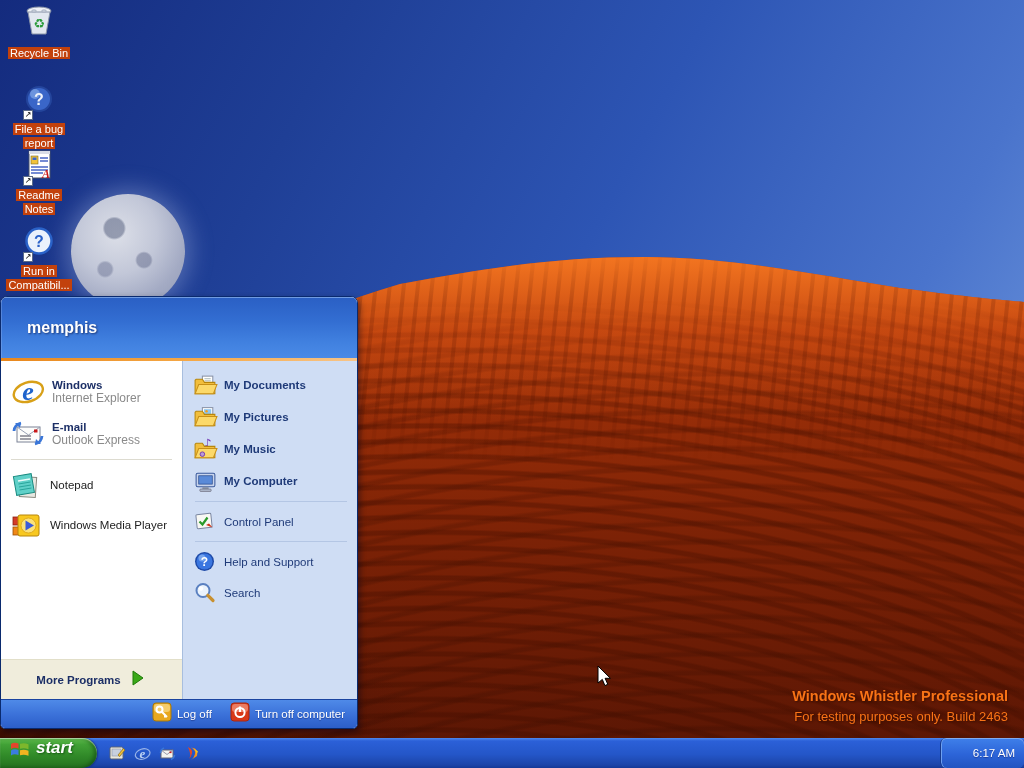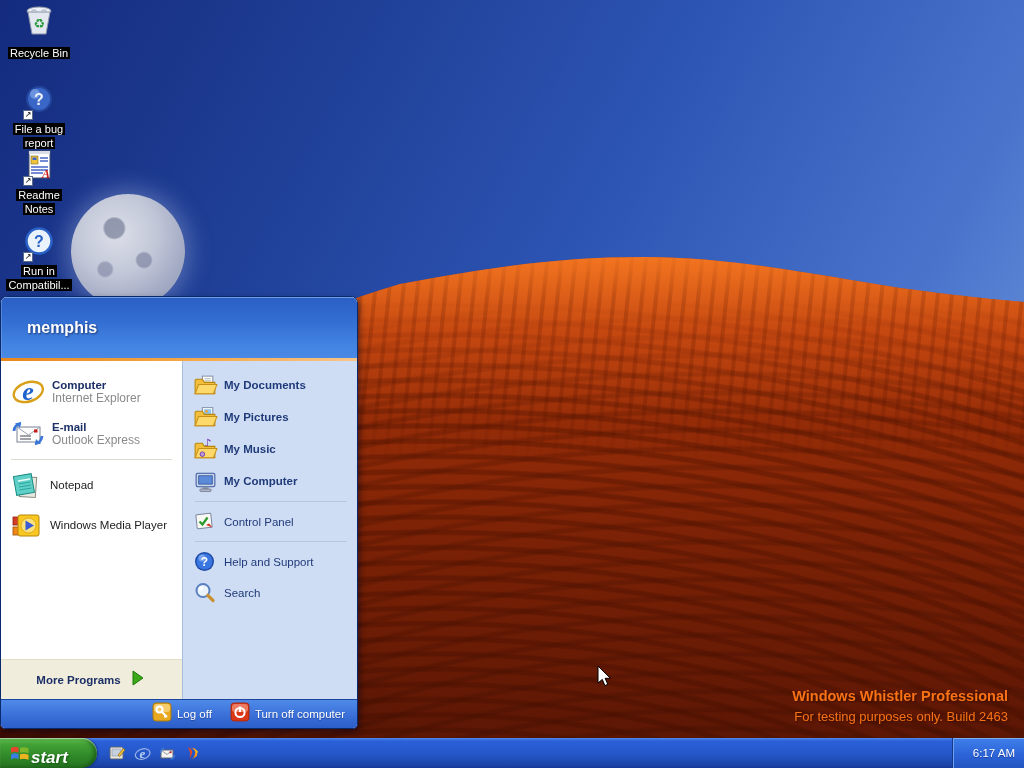--- a/index.html
+++ b/index.html
@@ -39,21 +39,21 @@
   .watermark { position:absolute; right:16px; bottom:44px; text-align:right; color:#f97316;
     text-shadow:1px 1px 2px rgba(40,10,0,.6); }
   .watermark .l1 { font-size:14.5px; font-weight:bold; }
   .watermark .l2 { font-size:13px; margin-top:5px; }
 
   
   .desk-icons { position:absolute; left:0; top:2px; width:78px; }
   .desk-icon { position:absolute; width:78px; display:flex; flex-direction:column; align-items:center; cursor:default; }
   .di-art { position:relative; }
   .di-label { margin-top:2px; width:66px; text-align:center; font-size:11px; line-height:14px; color:#fff; }
-  .di-label span { background:#000000; padding:0 2px; box-decoration-break:clone; -webkit-box-decoration-break:clone; }
+  .di-label span { background:#c2410c; padding:0 2px; box-decoration-break:clone; -webkit-box-decoration-break:clone; }
   .shortcut-badge { position:absolute; left:0; bottom:0; width:10px; height:10px; background:#fff;
     border:1px solid #5a6a88; font-size:8px; line-height:8px; text-align:center; color:#000; }
 
   
   .start-menu { position:absolute; left:0; top:296px; width:358px; height:433px;
     border:1px solid #0a2a6e; border-radius:7px 7px 5px 5px; overflow:hidden;
     box-shadow:2px 3px 6px rgba(0,0,25,.45); display:flex; flex-direction:column; background:#fff; }
   .sm-header { height:61px; flex:0 0 61px; position:relative;
     background:linear-gradient(180deg,#2a5fc4 0%,#336ed2 40%,#4181e0 75%,#4a8ae6 100%);
     box-shadow:inset 0 1px 0 rgba(160,195,245,.6), inset 1px 0 0 rgba(140,175,235,.4);
@@ -91,32 +91,32 @@
   .sm-footer { height:29px; flex:0 0 29px; border-top:1px solid #1a44a0;
     background:linear-gradient(180deg,#4f8ae8 0%,#3a70d8 55%,#2c5ec8 100%);
     display:flex; align-items:center; justify-content:flex-end; padding-right:12px; gap:18px; }
   .foot-btn { display:flex; align-items:center; gap:5px; cursor:pointer; }
   .foot-btn .lbl { color:#fff; font-size:11.5px; text-shadow:0 1px 1px rgba(0,0,60,.4); }
 
   
   .taskbar { position:absolute; left:0; bottom:0; width:1024px; height:30px;
     background:linear-gradient(180deg,#4e88ec 0%,#2b60d8 10%,#2456c8 55%,#1c44a8 90%,#143896 100%);
     display:flex; align-items:center; }
-  .start-btn { height:30px; width:97px; display:flex; align-items:flex-end; padding-left:9px; 
+  .start-btn { height:30px; width:97px; display:flex; align-items:flex-start; padding-left:9px; gap:5px;
     background:linear-gradient(180deg,#63c150 0%,#41a136 22%,#308928 60%,#257220 100%);
     border-radius:0 15px 15px 0; cursor:pointer;
     box-shadow:inset 0 1px 1px rgba(255,255,255,.55), inset -3px 0 4px rgba(0,45,0,.45), 1px 0 2px rgba(0,0,40,.4); }
   .start-btn .lbl { color:#fff; font-size:17px; font-weight:bold; font-style:italic;
     text-shadow:1px 1px 2px rgba(0,60,0,.65); }
   .quick-launch { display:flex; align-items:center; gap:8px; margin-left:12px; }
   .ql-icon { width:17px; height:17px; cursor:pointer; }
-  .tray { margin-left:auto; height:30px; width:72px; display:flex; align-items:center; justify-content:flex-end;
+  .tray { margin-left:auto; height:30px; width:84px; display:flex; align-items:center; justify-content:flex-end;
     padding-right:9px; border-left:1px solid #15398c;
     background:linear-gradient(180deg,#3f80ea 0%,#2c64d8 55%,#2254c0 100%);
-    box-shadow:inset 1px 0 0 #6ea0f0, inset 0 1px 0 rgba(255,255,255,.35); }
+    box-shadow:inset 1px 0 0 #6ea0f0, inset 0 1px 0 rgba(255,255,255,.35);border-radius:6px; }
   .tray .clock { color:#fff; font-size:11.5px; text-shadow:0 1px 1px rgba(0,0,60,.4); }
 
   .cursor { position:absolute; left:597px; top:665px; pointer-events:none; }
 </style>
 </head>
 <body>
 
 <div class="desktop">
   <div class="moon"></div>
   <div class="dune">
@@ -202,21 +202,21 @@
     <div class="sm-left">
 
       <div class="sm-item sml-big">
         <span class="ic">
           <svg width="34" height="34" viewBox="0 0 34 34">
             <ellipse cx="17" cy="18" rx="15" ry="9.5" fill="none" stroke="#d8a018" stroke-width="2.4" transform="rotate(-18 17 17)"></ellipse>
             <text x="17" y="26" font-size="26" font-weight="bold" font-style="italic" text-anchor="middle" fill="#1e63cc" font-family="Liberation Serif, serif">e</text>
           </svg>
         </span>
         <div class="sml-text">
-          <div class="t1">Computer</div>
+          <div class="t1">Windows</div>
           <div class="t2">Internet Explorer</div>
         </div>
       </div>
 
       <div class="sm-item sml-big">
         <span class="ic">
           <svg width="34" height="34" viewBox="0 0 34 34">
             <rect x="6" y="11" width="23" height="15" fill="#fdfdfb" stroke="#7a8296"></rect>
             <path d="M6,11 L17.5,19 L29,11" fill="none" stroke="#9aa2b4"></path>
             <rect x="23" y="13.5" width="3.5" height="3" fill="#c81818"></rect>

